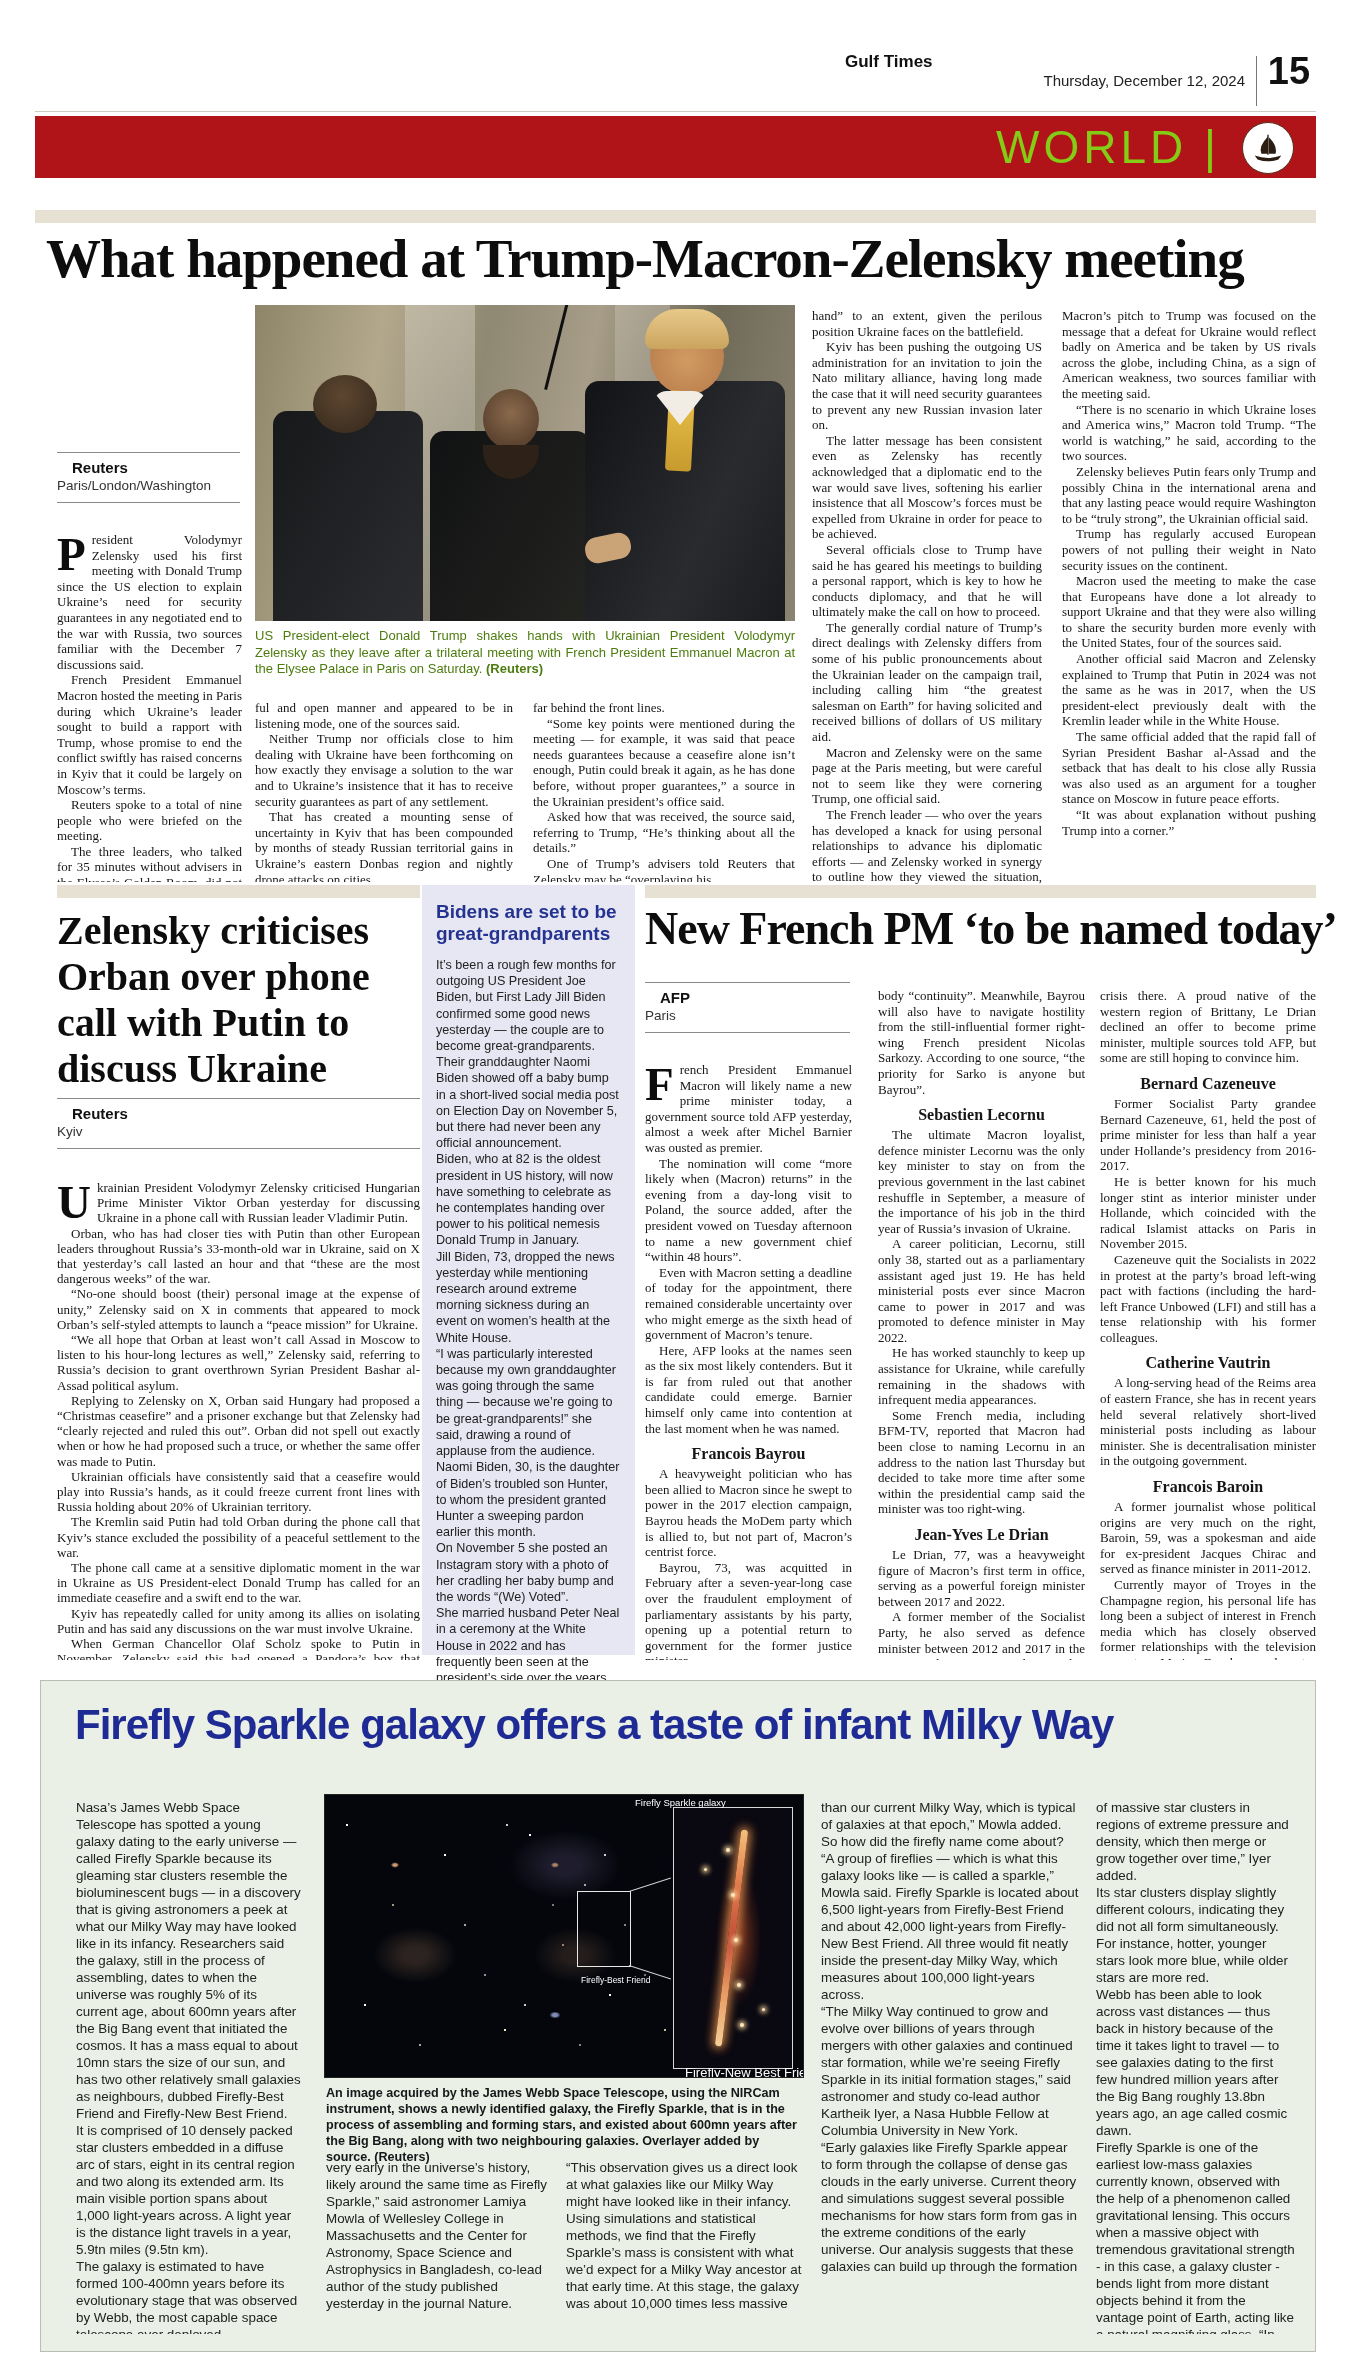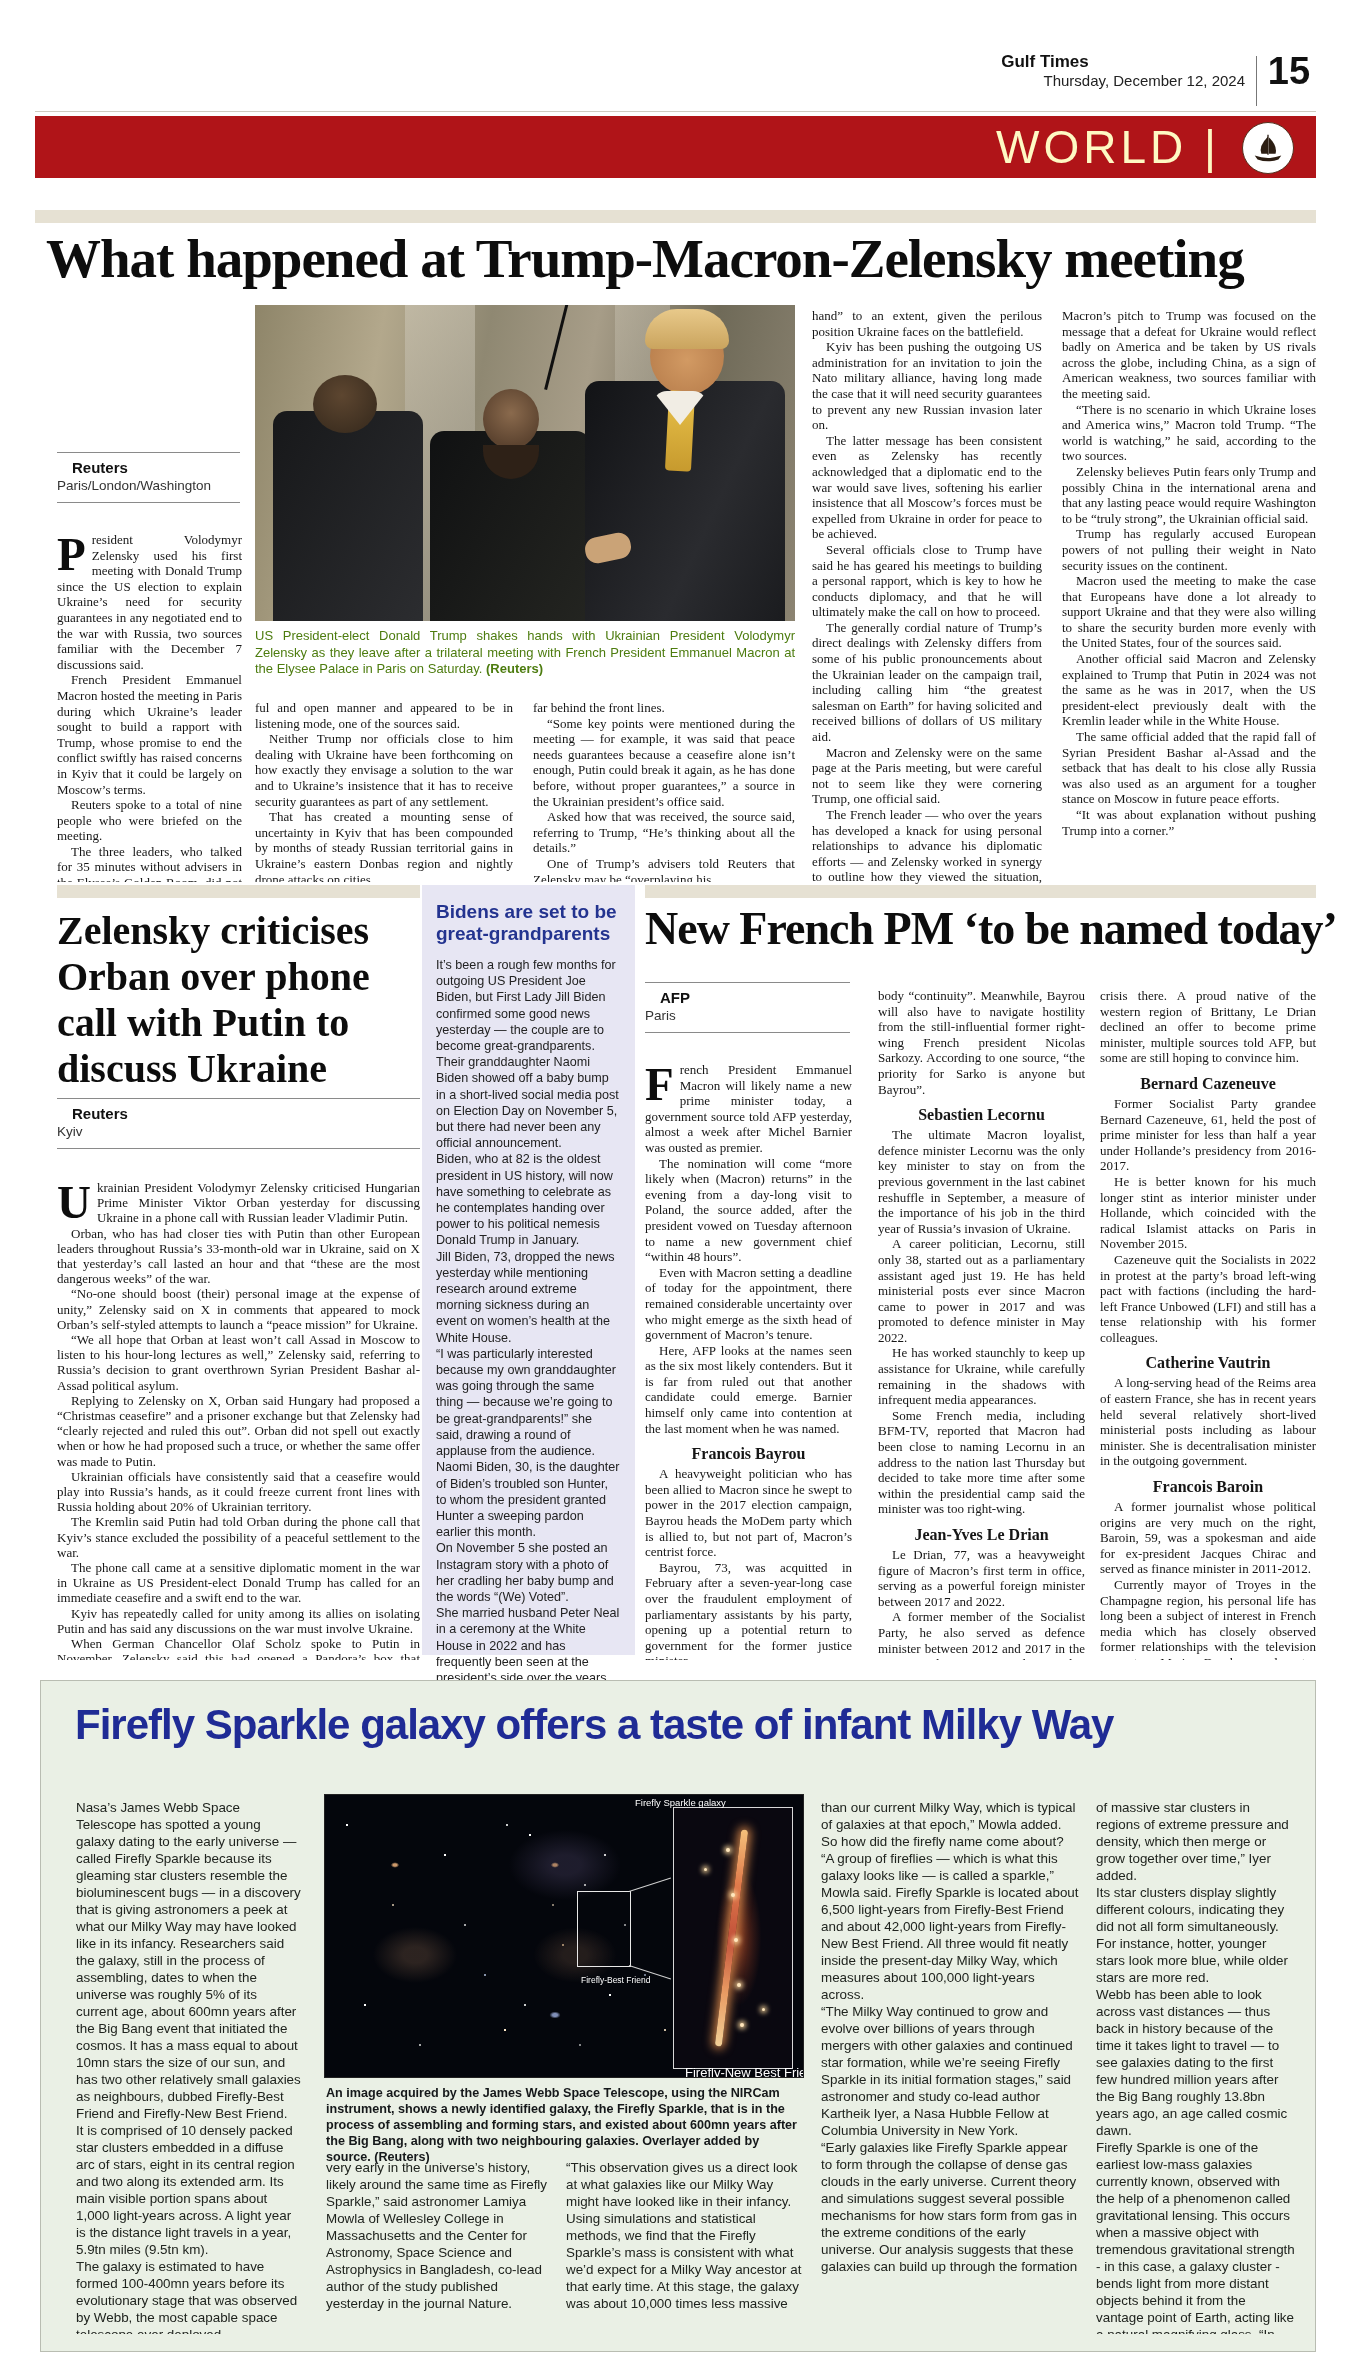--- a/index.html
+++ b/index.html
@@ -1,28 +1,28 @@
 <!DOCTYPE html>
 <html><head>
 <meta charset="utf-8">
 <style>
   html,body{margin:0;padding:0;background:#9a9a9a;}
   #page{position:relative;width:1351px;height:2365px;background:#ffffff;margin:0 auto;
         font-family:"Liberation Sans",sans-serif;color:#111;overflow:hidden;}
   .abs{position:absolute;}
 
   
-  .mh-paper{right:106px;top:52px;width:400px;text-align:center;font:700 17px/19px "Liberation Sans",sans-serif;color:#111;}
+  .mh-paper{right:106px;top:52px;width:400px;text-align:left;font:700 17px/19px "Liberation Sans",sans-serif;color:#111;}
   .mh-date{right:106px;top:72px;width:400px;text-align:right;font:400 15px/17px "Liberation Sans",sans-serif;color:#222;}
   .mh-vrule{left:1256px;top:56px;width:1px;height:50px;background:#777;}
   .mh-num{left:1262px;top:50px;width:54px;text-align:center;font:700 38px/42px "Liberation Sans",sans-serif;color:#111;}
   .mh-hair{left:35px;top:111px;width:1281px;height:1px;background:#cfcac0;}
   .banner{left:35px;top:116px;width:1281px;height:62px;}
   .banner-inner{position:absolute;inset:0;display:flex;align-items:center;justify-content:flex-end;padding-right:96px;}
-  .banner-text{font:400 46px/46px "Liberation Sans",sans-serif;color:#fef9c3;letter-spacing:4px;}
+  .banner-text{font:400 46px/46px "Liberation Sans",sans-serif;color:#84cc16;letter-spacing:4px;}
   .logo-circle{position:absolute;right:22px;top:6px;width:50px;height:50px;border-radius:50%;background:#fff;border:1px solid #55301f;display:flex;align-items:center;justify-content:center;}
 
   
   .strip{background:#e6e1d3;height:13px;}
 
   
   .hl-serif{font-family:"Liberation Serif",serif;font-weight:700;color:#0d0d0d;}
   .lead-hl{left:46px;top:228px;width:1262px;font-size:55px;line-height:62px;letter-spacing:-1px;white-space:nowrap;}
   .byline{border-top:1px solid #8a8a8a;border-bottom:1px solid #8a8a8a;padding:6px 0 8px 0;}
   .byline .ag{font:700 15px/18px "Liberation Sans",sans-serif;color:#111;margin-left:15px;}

